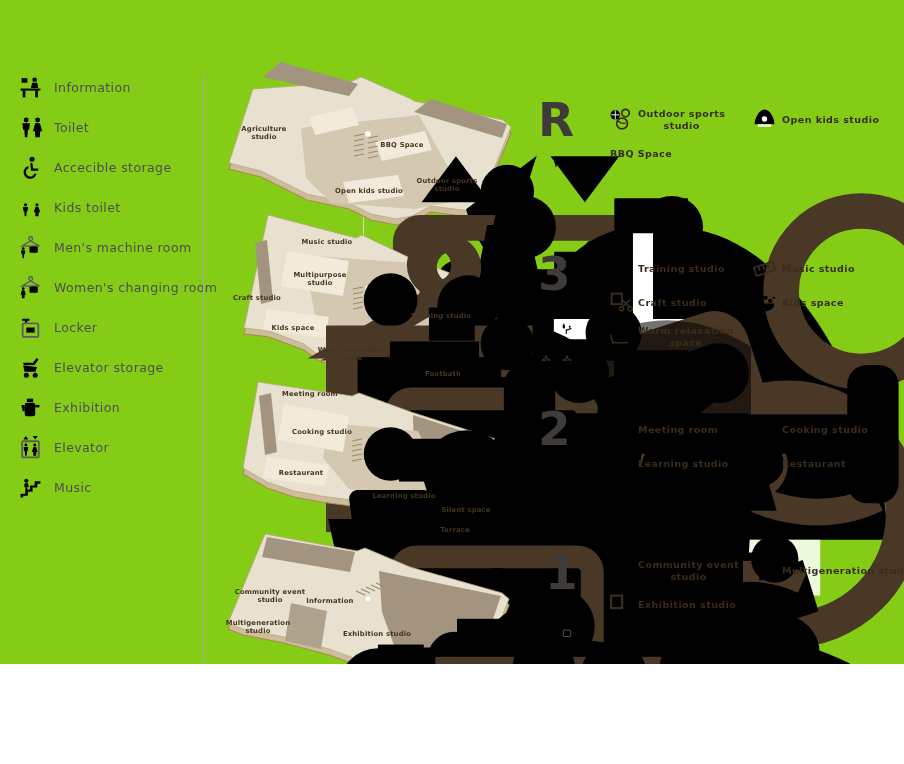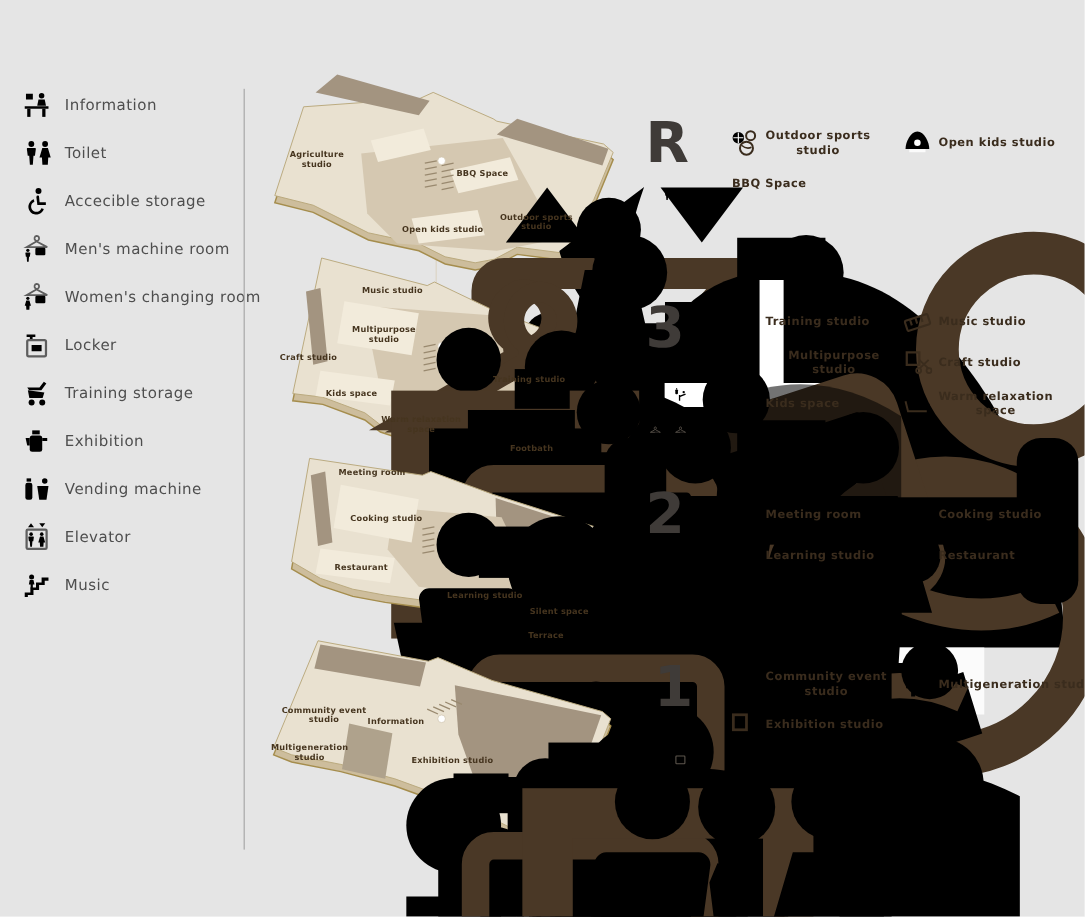--- a/index.html
+++ b/index.html
@@ -1,16 +1,16 @@
 <!DOCTYPE html>
 <html><head>
 <meta charset="utf-8">
 <style>
   html,body{margin:0;padding:0;background:#fff;}
-  #stage{position:relative;width:904px;height:764px;background:#e5e5e5;overflow:hidden;
+  #stage{position:relative;width:904px;height:664px;background:#84cc16;overflow:hidden;
          font-family:"DejaVu Sans",sans-serif;}
 
   
   #legend{position:absolute;left:18px;top:74px;width:180px;}
   .lg-row{display:flex;align-items:center;gap:11px;height:27px;margin-bottom:13px;}
   .lg-ic{width:25px;height:25px;flex:0 0 25px;color:#5e5e5e;}
   .lg-lb{font-size:12.5px;color:#4e4e4e;letter-spacing:.4px;font-weight:500;white-space:nowrap;}
   #divider{position:absolute;left:203px;top:74px;width:1px;height:634px;background:#a9a9a9;}
 
   
@@ -244,53 +244,53 @@
         <span class="lg-lb">Toilet</span>
       </div>
     <div class="lg-row">
         <svg class="lg-ic">
           <use href="#s-accessible"></use>
         </svg>
         <span class="lg-lb">Accecible storage</span>
       </div>
     <div class="lg-row">
         <svg class="lg-ic">
+          <use href="#s-kids-toilet"></use>
+        </svg>
+        <span class="lg-lb">Kids toilet</span>
+      </div>
+    <div class="lg-row">
+        <svg class="lg-ic">
           <use href="#s-mens-changing"></use>
         </svg>
         <span class="lg-lb">Men's machine room</span>
       </div>
     <div class="lg-row">
         <svg class="lg-ic">
           <use href="#s-womens-changing"></use>
         </svg>
         <span class="lg-lb">Women's changing room</span>
       </div>
     <div class="lg-row">
         <svg class="lg-ic">
           <use href="#s-locker"></use>
         </svg>
         <span class="lg-lb">Locker</span>
       </div>
     <div class="lg-row">
         <svg class="lg-ic">
           <use href="#s-stroller"></use>
         </svg>
-        <span class="lg-lb">Training storage</span>
+        <span class="lg-lb">Elevator storage</span>
       </div>
     <div class="lg-row">
         <svg class="lg-ic">
           <use href="#s-kitchenette"></use>
         </svg>
         <span class="lg-lb">Exhibition</span>
-      </div>
-    <div class="lg-row">
-        <svg class="lg-ic">
-          <use href="#s-vending"></use>
-        </svg>
-        <span class="lg-lb">Vending machine</span>
       </div>
     <div class="lg-row">
         <svg class="lg-ic">
           <use href="#s-elevator"></use>
         </svg>
         <span class="lg-lb">Elevator</span>
       </div>
     <div class="lg-row">
         <svg class="lg-ic">
           <use href="#s-stairs"></use>
@@ -505,28 +505,20 @@
       <div class="item">
           <svg>
             <use href="#s-music"></use>
           </svg>
           <span class="lbl">
             <span>Music studio</span>
           </span>
         </div>
       <div class="item">
           <svg>
-            <use href="#s-multipurpose"></use>
-          </svg>
-          <span class="lbl">
-            <span>Multipurpose studio</span>
-          </span>
-        </div>
-      <div class="item">
-          <svg>
             <use href="#s-craft"></use>
           </svg>
           <span class="lbl">
             <span>Craft studio</span>
           </span>
         </div>
       <div class="item">
           <svg>
             <use href="#s-kids-space"></use>
           </svg>

